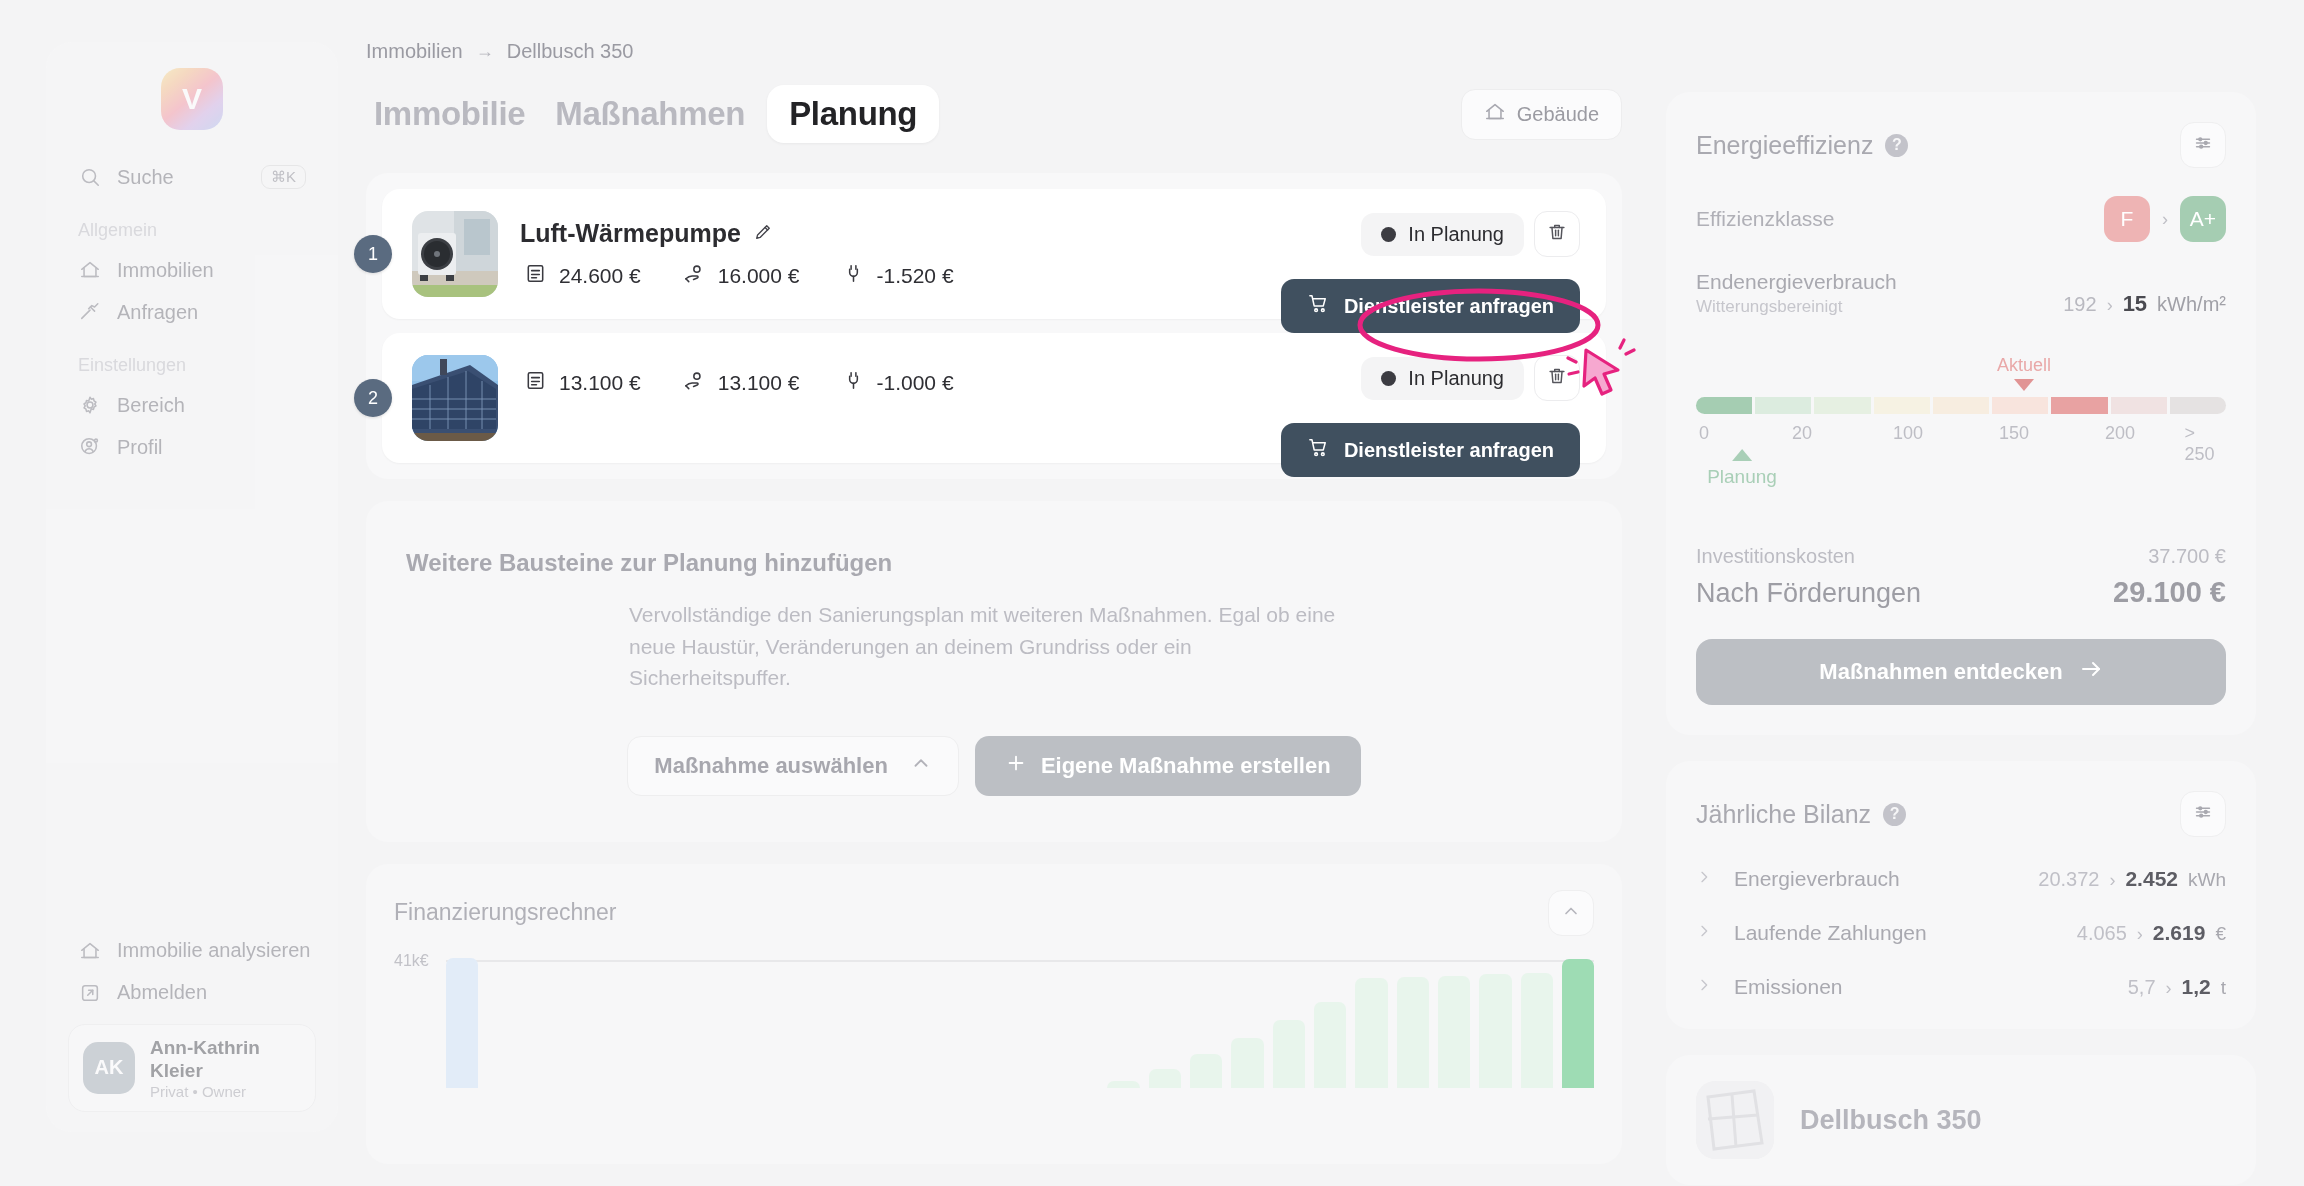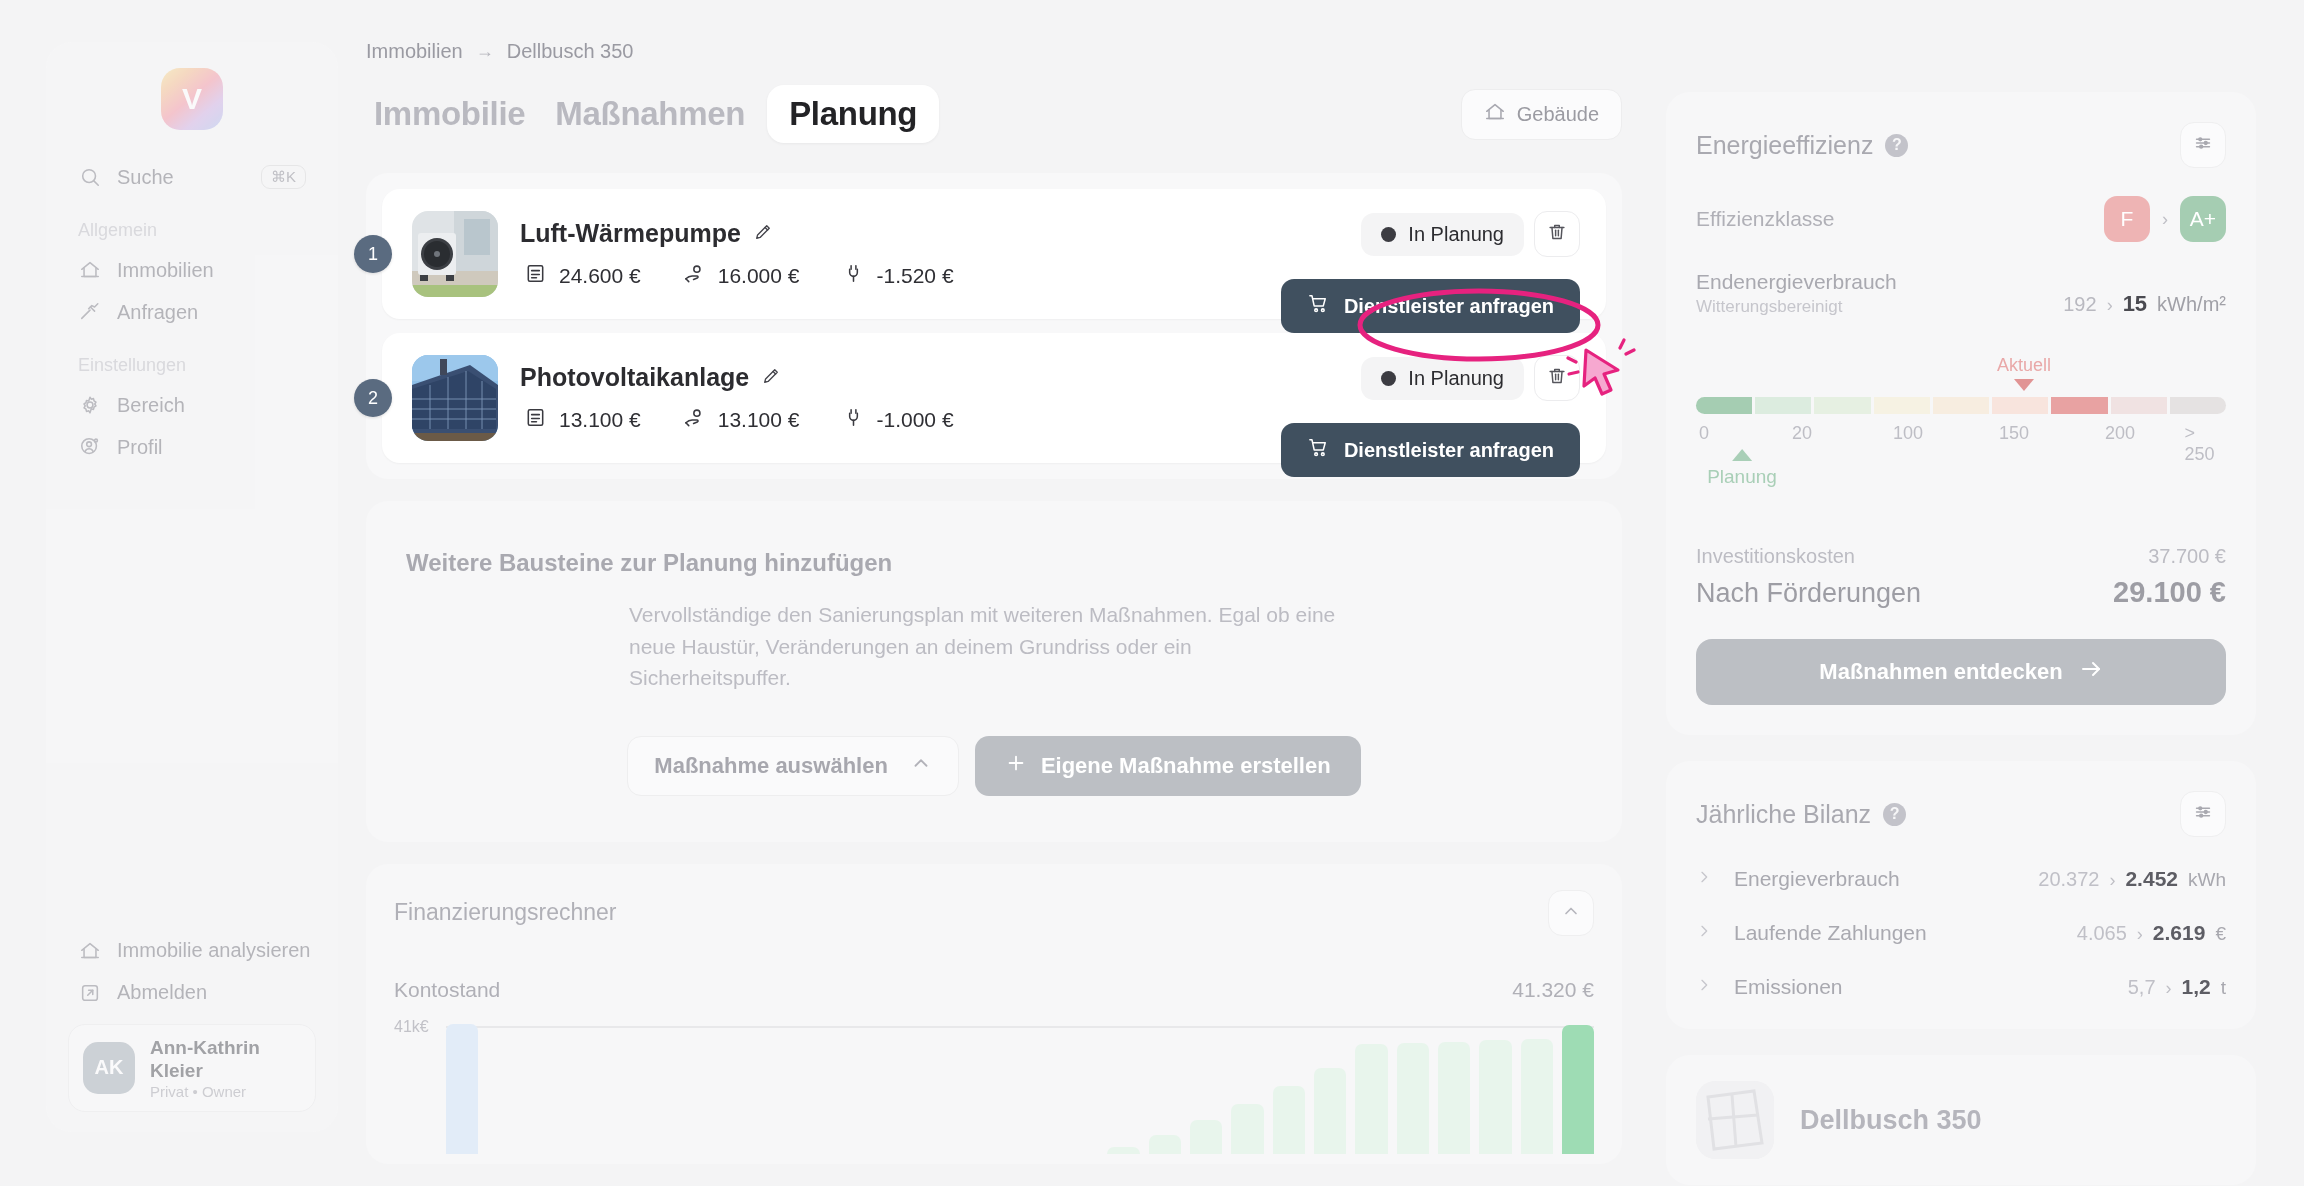--- a/index.html
+++ b/index.html
@@ -497,29 +497,20 @@
                     <line x1="18" y1="30" x2="18" y2="74"></line>
                   <line x1="36" y1="22" x2="36" y2="74"></line>
                     <line x1="54" y1="16" x2="54" y2="74"></line>
                   <line x1="70" y1="26" x2="70" y2="74"></line>
                 </g>
                 <rect x="28" y="4" width="7" height="16" fill="#40485a"></rect>
                 <rect x="0" y="78" width="86" height="8" fill="#6b5a47"></rect>
               </svg>
             </div>
             <div>
-              <div class="card-title-row">
-                <span class="card-title">Photovoltaikanlage</span>
-                <span class="pencil">
-                  <svg viewBox="0 0 24 24">
-                      <path d="M16.5 4.5 19.5 7.5 8.5 18.5 4.5 19.5 5.5 15.5z"></path>
-                      <path d="M14.5 6.5 17.5 9.5"></path>
-                    </svg>
-                </span>
-              </div>
               <div class="metrics">
                 <span class="metric">
                   <span>
                     <svg viewBox="0 0 24 24">
                         <rect x="4.5" y="4" width="15" height="16" rx="1.6"></rect>
                         <line x1="8" y1="9" x2="16" y2="9"></line>
                         <line x1="8" y1="13" x2="16" y2="13"></line>
                         <line x1="8" y1="16.5" x2="13" y2="16.5"></line>
                       </svg>
                   </span>
@@ -609,24 +600,20 @@
         <div class="fin-head">
           <div class="fin-title">Finanzierungsrechner</div>
           <div class="collapse-btn">
             <span>
               <svg viewBox="0 0 24 24">
                   <polyline points="6,15 12,9 18,15"></polyline>
                 </svg>
             </span>
           </div>
         </div>
-        <div class="fin-sub">
-          <span class="fin-sub-label">Kontostand</span>
-          <span class="fin-sub-value">41.320 €</span>
-        </div>
         <div class="chart">
           <div class="chart-ylabel">41k€</div>
           <div class="chart-grid"></div>
           <div class="bars" id="chart-bars">
               <div class="bar" style="height: 100%; background: rgb(226, 236, 248);"></div>
               <div class="bar" style="height: 0%; background: transparent;"></div>
               <div class="bar" style="height: 0%; background: transparent;"></div>
               <div class="bar" style="height: 0%; background: transparent;"></div>
               <div class="bar" style="height: 0%; background: transparent;"></div>
               <div class="bar" style="height: 0%; background: transparent;"></div>

